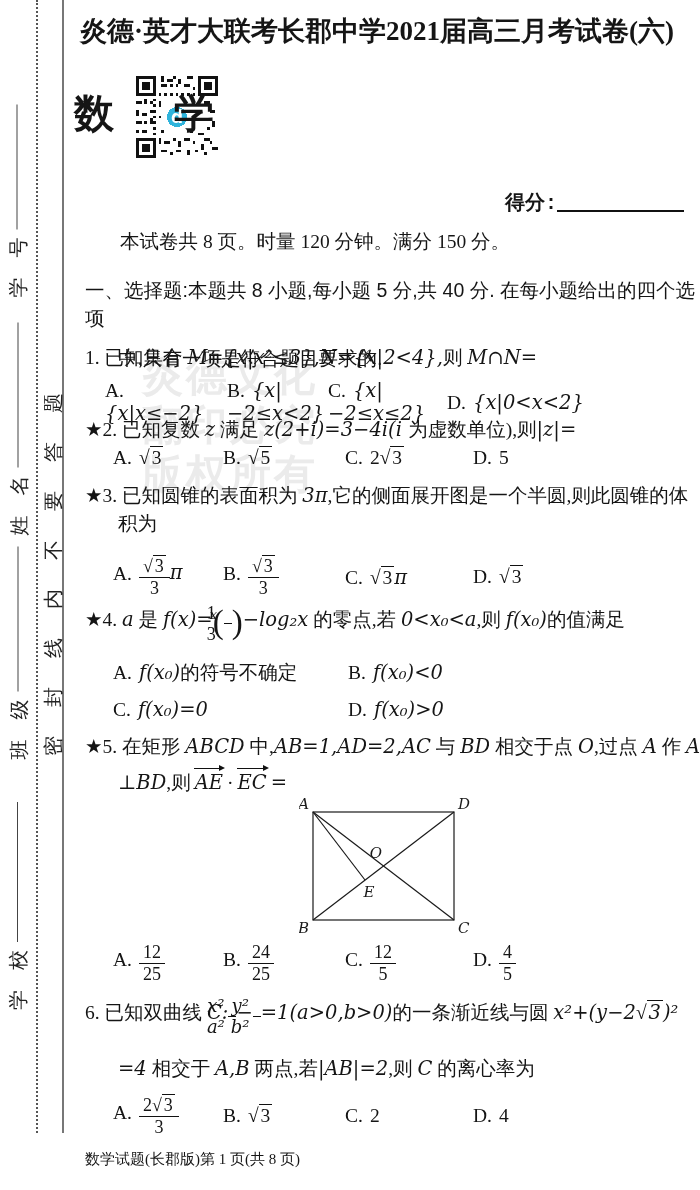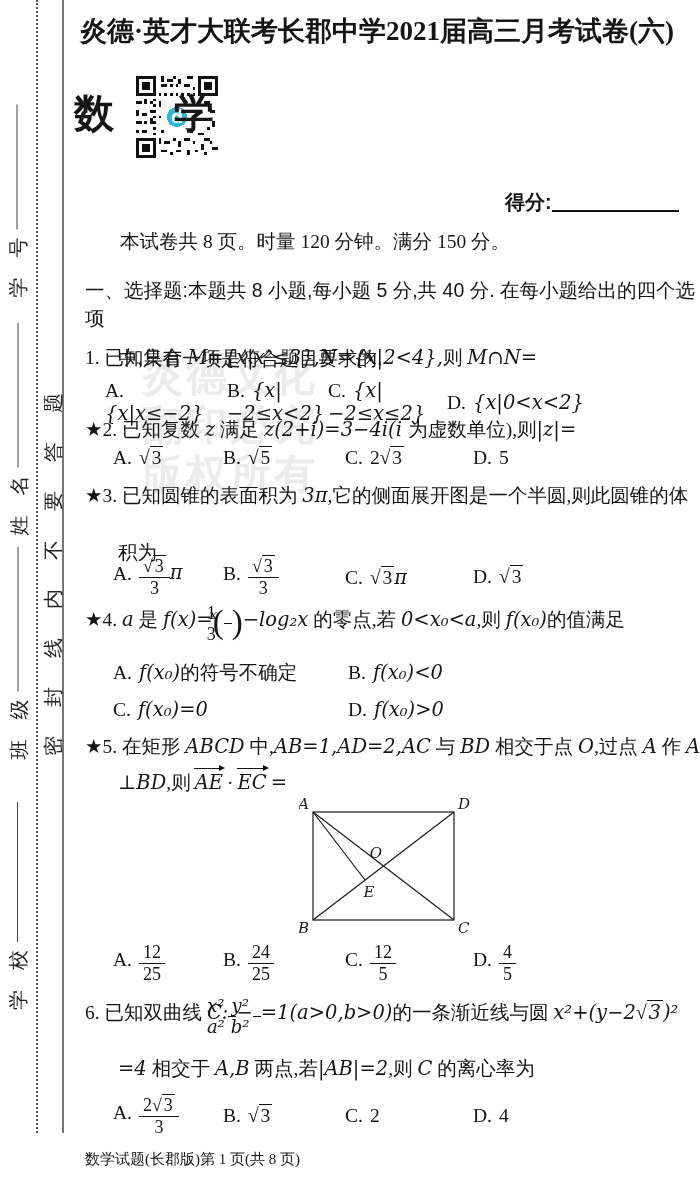--- a/index.html
+++ b/index.html
@@ -13,21 +13,21 @@
   .seal{position:absolute;left:-158px;top:548px;width:420px;height:24px;transform:rotate(-90deg);
         font-size:20px;letter-spacing:29px;color:#222;white-space:nowrap;text-align:center}
   
   .wm{position:absolute;left:142px;top:352px;width:300px;z-index:0;color:#ebebeb;
       font-weight:bold;font-size:41px;line-height:49px;letter-spacing:3px}
   .content{position:relative;z-index:1}
   
   .title{position:absolute;left:80px;top:13px;width:612px;font-size:27px;font-weight:bold;white-space:nowrap}
   .subject{position:absolute;left:74px;top:86px;width:605px;text-align:left;font-size:40px;font-weight:900;letter-spacing:10px}
   .qr{position:absolute;left:136px;top:75px;width:82px;height:84px}
-  .score{position:absolute;left:505px;top:189px;font-size:20px;font-weight:bold;font-family:Liberation Sans, sans-serif}
+  .score{position:absolute;left:505px;top:189px;font-size:20px;font-weight:bold;font-family:Liberation Mono, monospace}
   .score .blank{display:inline-block;width:127px;height:18px;border-bottom:2px solid #111;vertical-align:-3px}
   .intro{position:absolute;left:120px;top:228px;font-size:19.5px}
   .sect{position:absolute;left:85px;top:276px;width:615px;font-size:19.5px;font-weight:normal;
         font-family:"Liberation Sans","DejaVu Sans",sans-serif;line-height:28px}
   .sect .l2{margin-top:12px;padding-left:33px}
   
   .stem{position:absolute;left:85px;width:612px;font-size:19.5px;line-height:28px;white-space:nowrap}
   .stem .line{padding-left:33px;text-indent:-33px}
   .stem .cont{padding-left:33px}
   .m{font-family:"DejaVu Serif","Liberation Serif",serif;font-style:italic}
@@ -200,21 +200,21 @@
 </div>
 <div class="orow c4" style="top:447px">
   <span><span class="ol">A.</span><span class="sq"><span>√</span><span class="rad">3</span></span></span>
   <span><span class="ol">B.</span><span class="sq"><span>√</span><span class="rad">5</span></span></span>
   <span><span class="ol">C.</span><span>2</span><span class="sq"><span>√</span><span class="rad">3</span></span></span>
   <span><span class="ol">D.</span><span>5</span></span>
 </div>
 
 <div class="stem" style="top:482px">
   <div class="line"><span>★3.</span> <span>已知圆锥的表面积为 </span><span class="m">3π</span><span>,它的侧面展开图是一个半圆,则此圆锥的体</span></div>
-  <div class="cont" style="margin-top:29px"><span>积为</span></div>
+  <div class="cont" style="margin-top:0"><span>积为</span></div>
 </div>
 <div class="orow c4" style="top:552px;height:50px">
   <span><span class="ol">A.</span><span class="frac"><span class="fn"><span class="sq"><span>√</span><span class="rad">3</span></span></span><span class="fd">3</span></span><span class="m">π</span></span>
   <span><span class="ol">B.</span><span class="frac"><span class="fn"><span class="sq"><span>√</span><span class="rad">3</span></span></span><span class="fd">3</span></span></span>
   <span><span class="ol">C.</span><span class="sq"><span>√</span><span class="rad">3</span></span><span class="m">π</span></span>
   <span><span class="ol">D.</span><span class="sq"><span>√</span><span class="rad">3</span></span></span>
 </div>
 
 <div class="stem" style="top:603px">
   <div class="line"><span>★4.</span> <span class="m">a</span><span> 是 </span><span class="m">f(x)=</span><span class="bp">(</span><span class="frac"><span class="fn">1</span><span class="fd">3</span></span><span class="bp">)</span><span class="sup m">x</span><span class="m">−log₂x</span><span> 的零点,若 </span><span class="m">0&lt;x₀&lt;a</span><span>,则 </span><span class="m">f(x₀)</span><span>的值满足</span></div>

